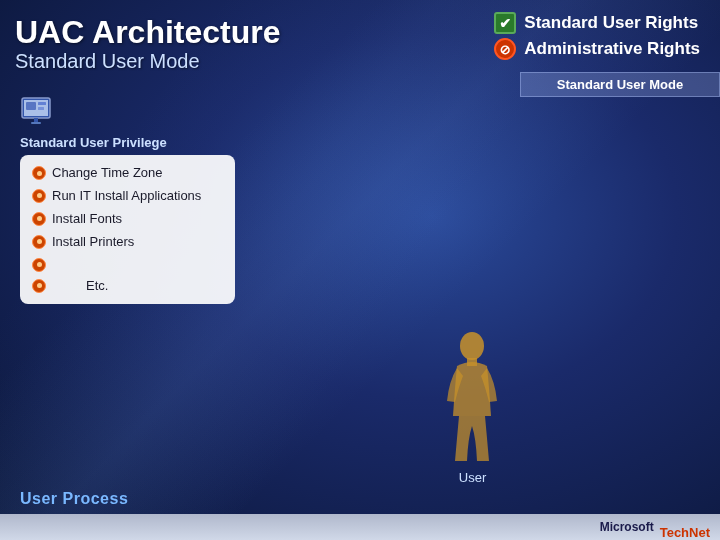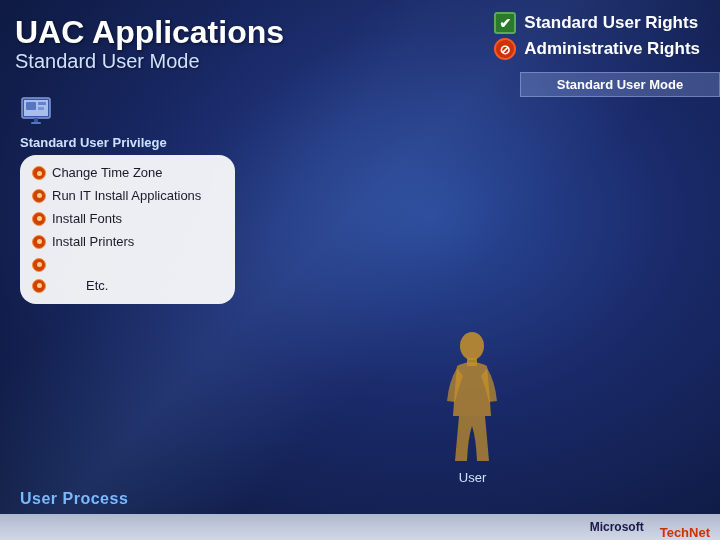--- a/index.html
+++ b/index.html
@@ -149,21 +149,21 @@
       font-weight: bold;
     }
 
     
     .privilege-box {
       position: absolute;
       top: 155px;
       left: 20px;
       width: 215px;
       background: rgba(255,255,255,0.92);
-      border-radius: 16px;
+      border-radius: 8px;
       padding: 10px 10px 10px 12px;
     }
 
     .privilege-list {
       list-style: none;
       padding: 0;
       margin: 0;
     }
 
     .privilege-list li {
@@ -244,21 +244,21 @@
       background: linear-gradient(to bottom, #b0b8cc, #d0d8e8);
       display: flex;
       align-items: center;
       justify-content: flex-end;
       padding-right: 10px;
     }
 
     .technet-logo {
       display: flex;
       align-items: center;
-      gap: 16px;
+      gap: 6px;
       text-align: right;
     }
 
     .ms-text {
       color: #1a1a4a;
       font-size: 12px;
       font-weight: bold;
     }
 
     .technet-text {
@@ -269,21 +269,21 @@
     }
   </style>
 </head>
 <body>
 
 <div class="bg"></div>
 
 <div class="content">
 
   <div class="title-area">
-    <div class="title-main">UAC Applications</div>
+    <div class="title-main">UAC Architecture</div>
     <div class="title-sub">Standard User Mode</div>
   </div>
 
   <div class="legend">
     <div class="legend-item">
       <div class="icon-check">✔</div>
       <span class="legend-label">Standard User Rights</span>
     </div>
     <div class="legend-item">
       <div class="icon-block">⊘</div>

